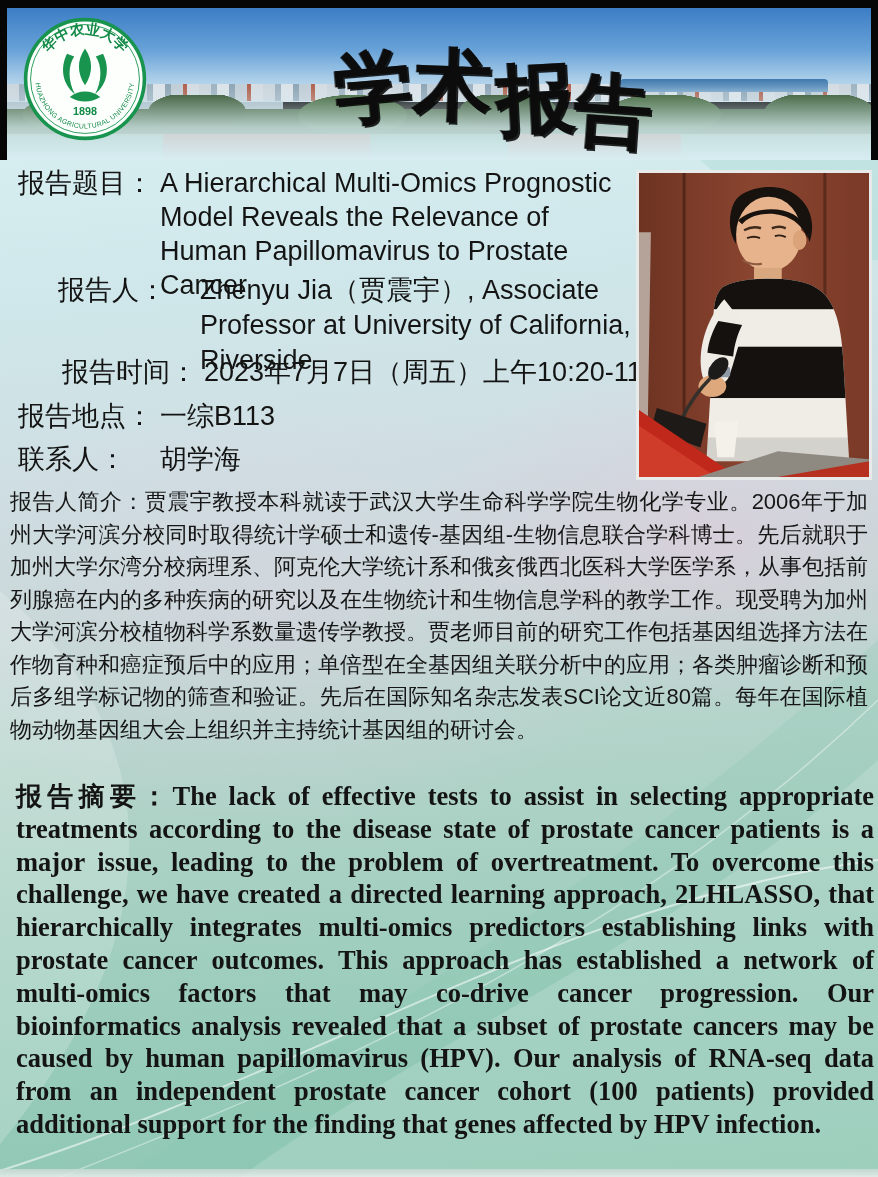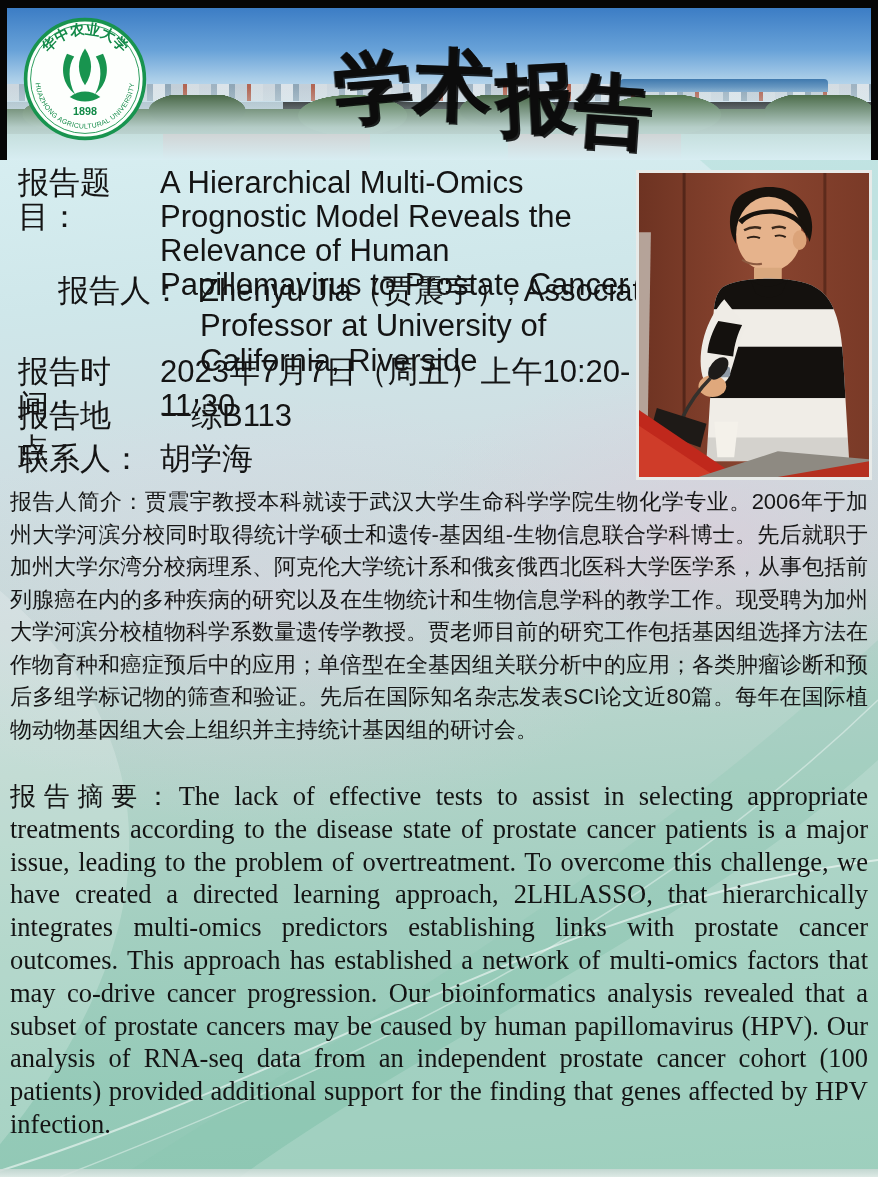--- a/index.html
+++ b/index.html
@@ -48,40 +48,40 @@
            font-family:"DejaVu Sans", sans-serif; font-weight:bold; }
   .callig span{ display:inline-block; font-size:78px; line-height:1;
            text-shadow:2px 2px 0 rgba(0,0,0,0.85), -1px 0 0 rgba(0,0,0,0.6); }
   .c1{ transform:rotate(-5deg) translateY(2px); }
   .c2{ transform:rotate(2deg)  translateY(0px);  margin-left:2px; }
   .c3{ transform:rotate(-3deg) translateY(14px); margin-left:4px; }
   .c4{ transform:rotate(4deg)  translateY(26px); margin-left:2px; }
 
   
   .detail-row{ position:absolute; left:18px; width:624px; display:flex;
-               font-size:31px; line-height:34px; color:#141414; }
+               font-size:27px; line-height:34px; color:#141414; }
   .detail-label{ flex:0 0 142px; }
   .detail-value{ flex:1; }
   .row-title  { top:166px; }
   .row-speaker{ top:273px; line-height:35px;margin-left:40px; }
-  .row-time   { top:355px; }
+  .row-time   { top:355px;margin-left:44px; }
   .row-place  { top:399px;justify-content:flex-end; }
   .row-contact{ top:442px; }
 
   
   .photo{ position:absolute; left:636px; top:170px; width:236px; height:310px;
           border:3px solid rgba(240,250,248,0.92); background:#7c3a26; }
   .photo svg{ display:block; width:100%; height:100%; }
 
   
   .bio{ position:absolute; left:10px; top:486px; width:858px;
         font-size:22px; line-height:32.5px; color:#161616; text-align:justify; }
-  .abstract{ position:absolute; left:10px; top:780px; width:858px;
+  .abstract{ position:absolute; left:16px; top:780px; width:858px;
         font-family:"Liberation Serif", serif; font-size:26.5px; line-height:32.8px;
-        color:#141414; text-align:justify; }
+        color:#141414; text-align:justify;font-weight:bold; }
   .abstract .abs-label{ font-family:"Liberation Sans", sans-serif; font-size:26px; }
 
   .bottom-strip{ position:absolute; left:0; bottom:0; width:100%; height:8px;
         background:linear-gradient(#c9d8d4,#e8eeec); opacity:.85; }
 </style>
 </head>
 <body>
 
 <div class="poster">
 

